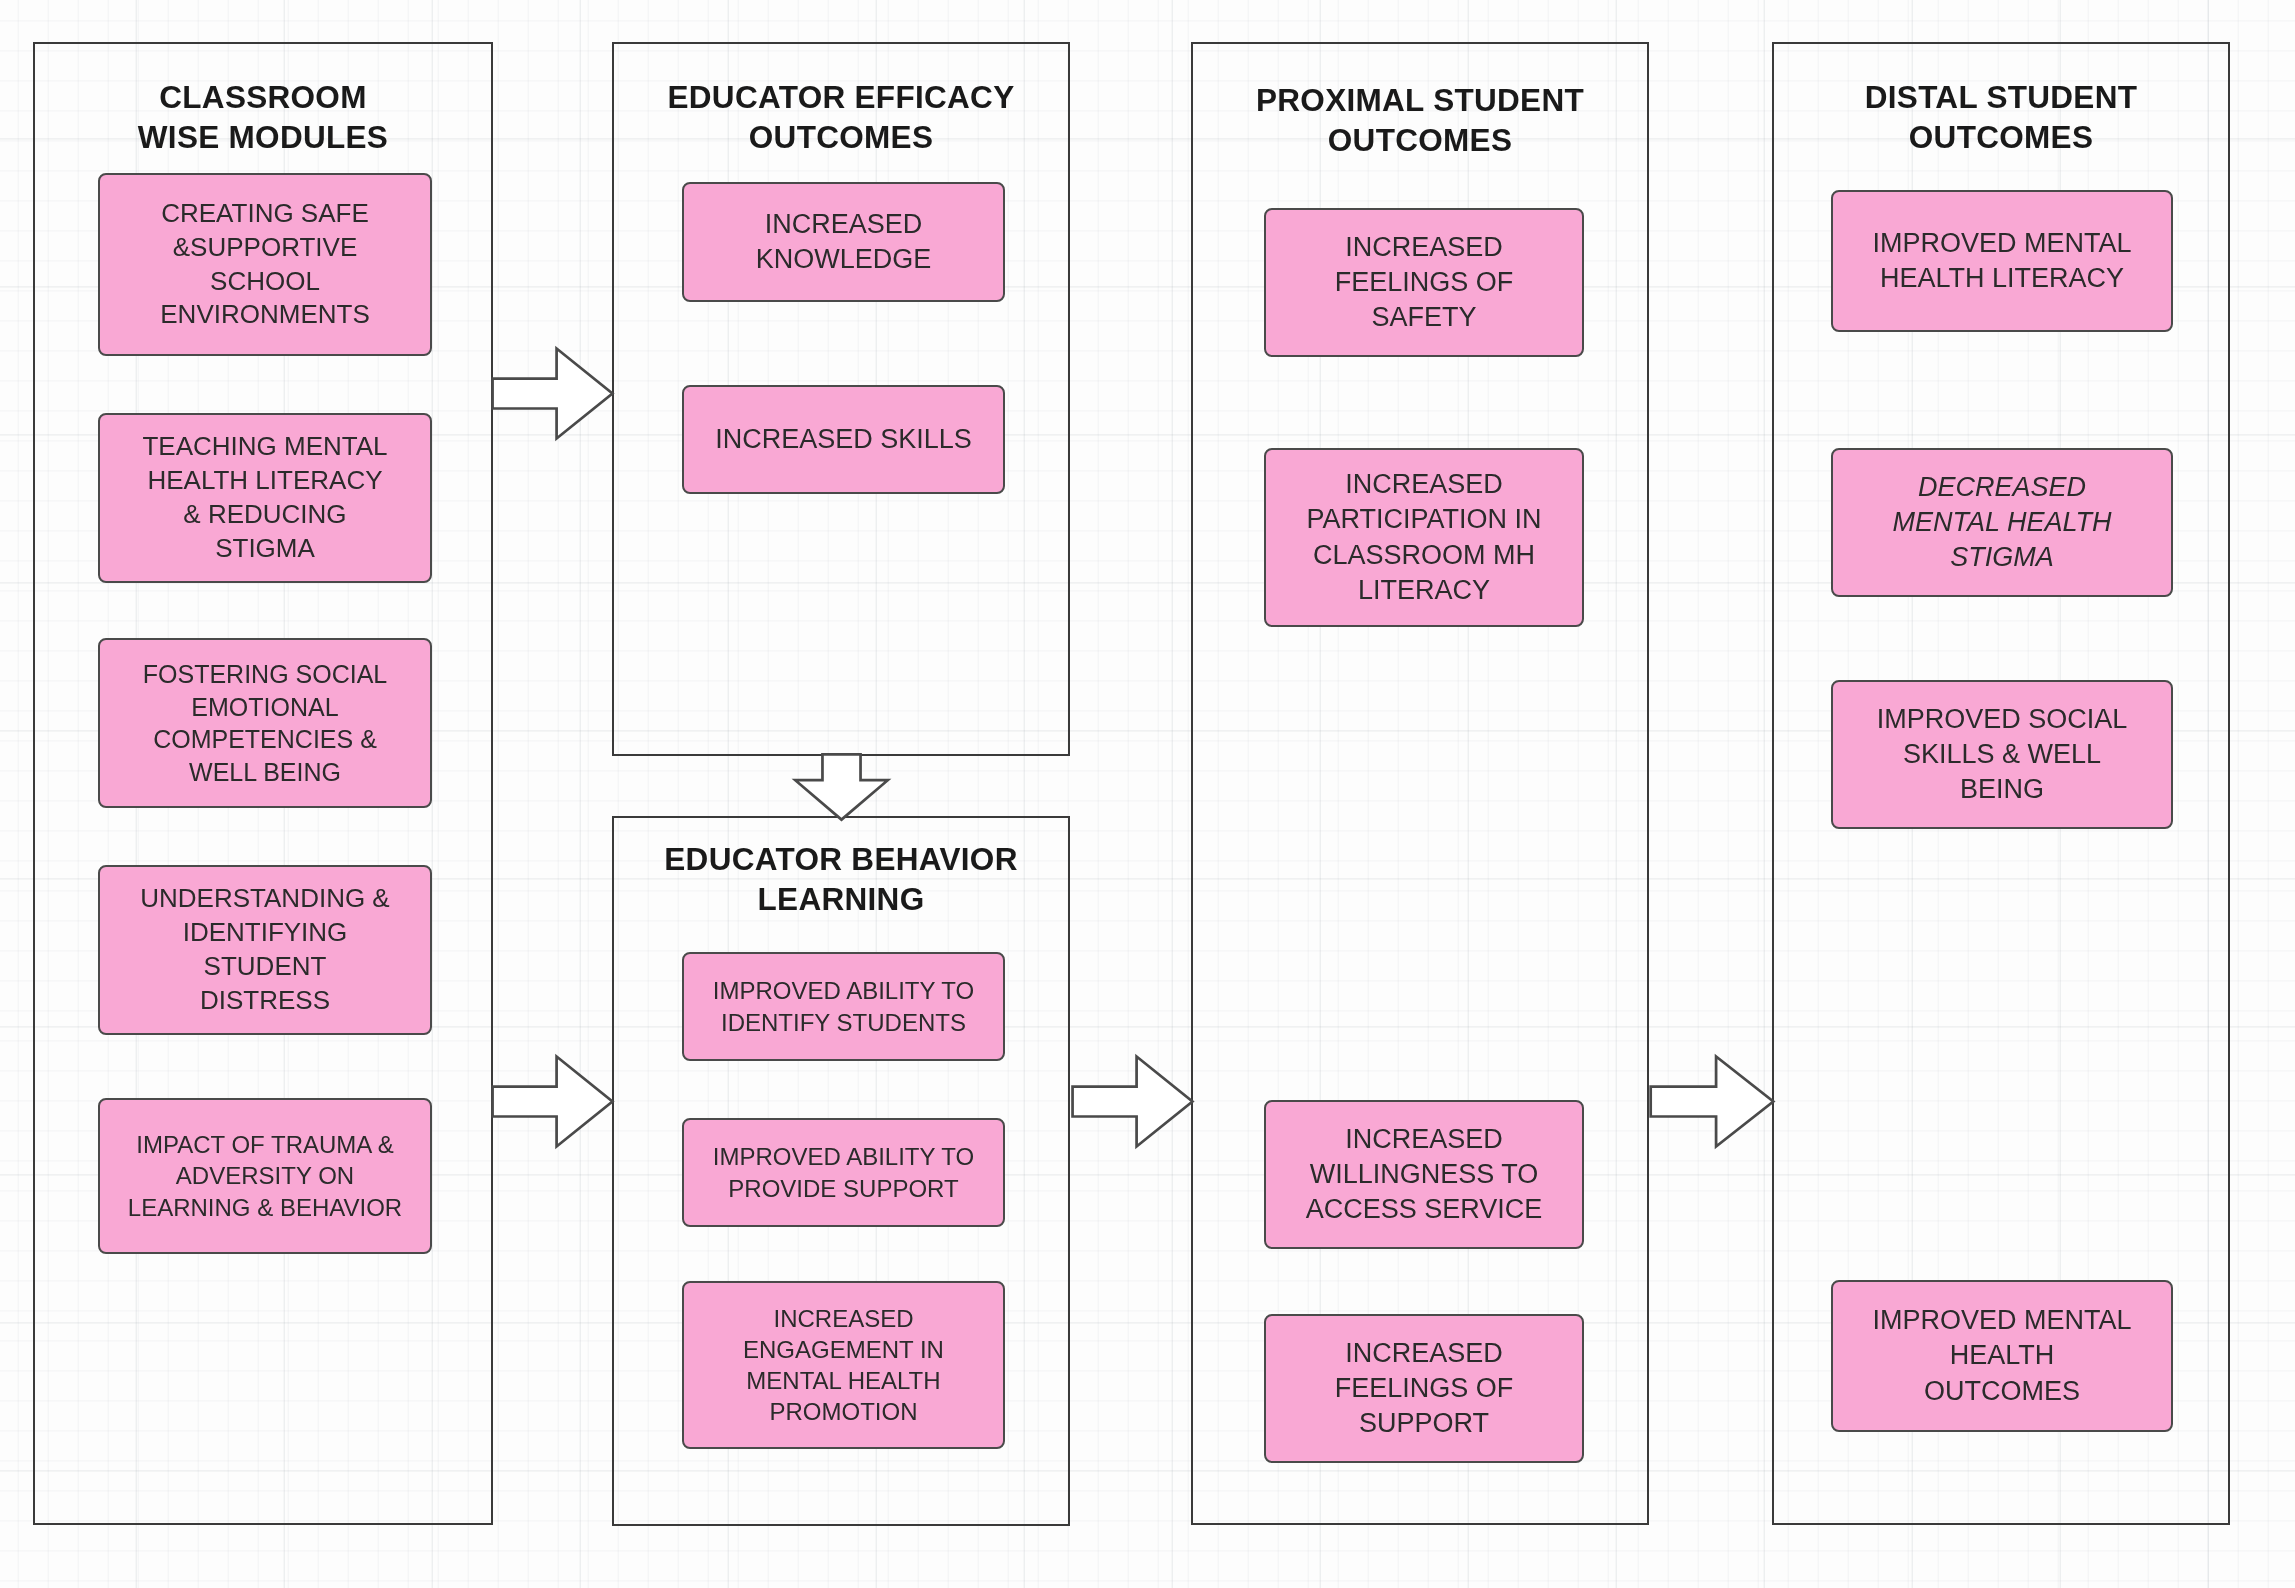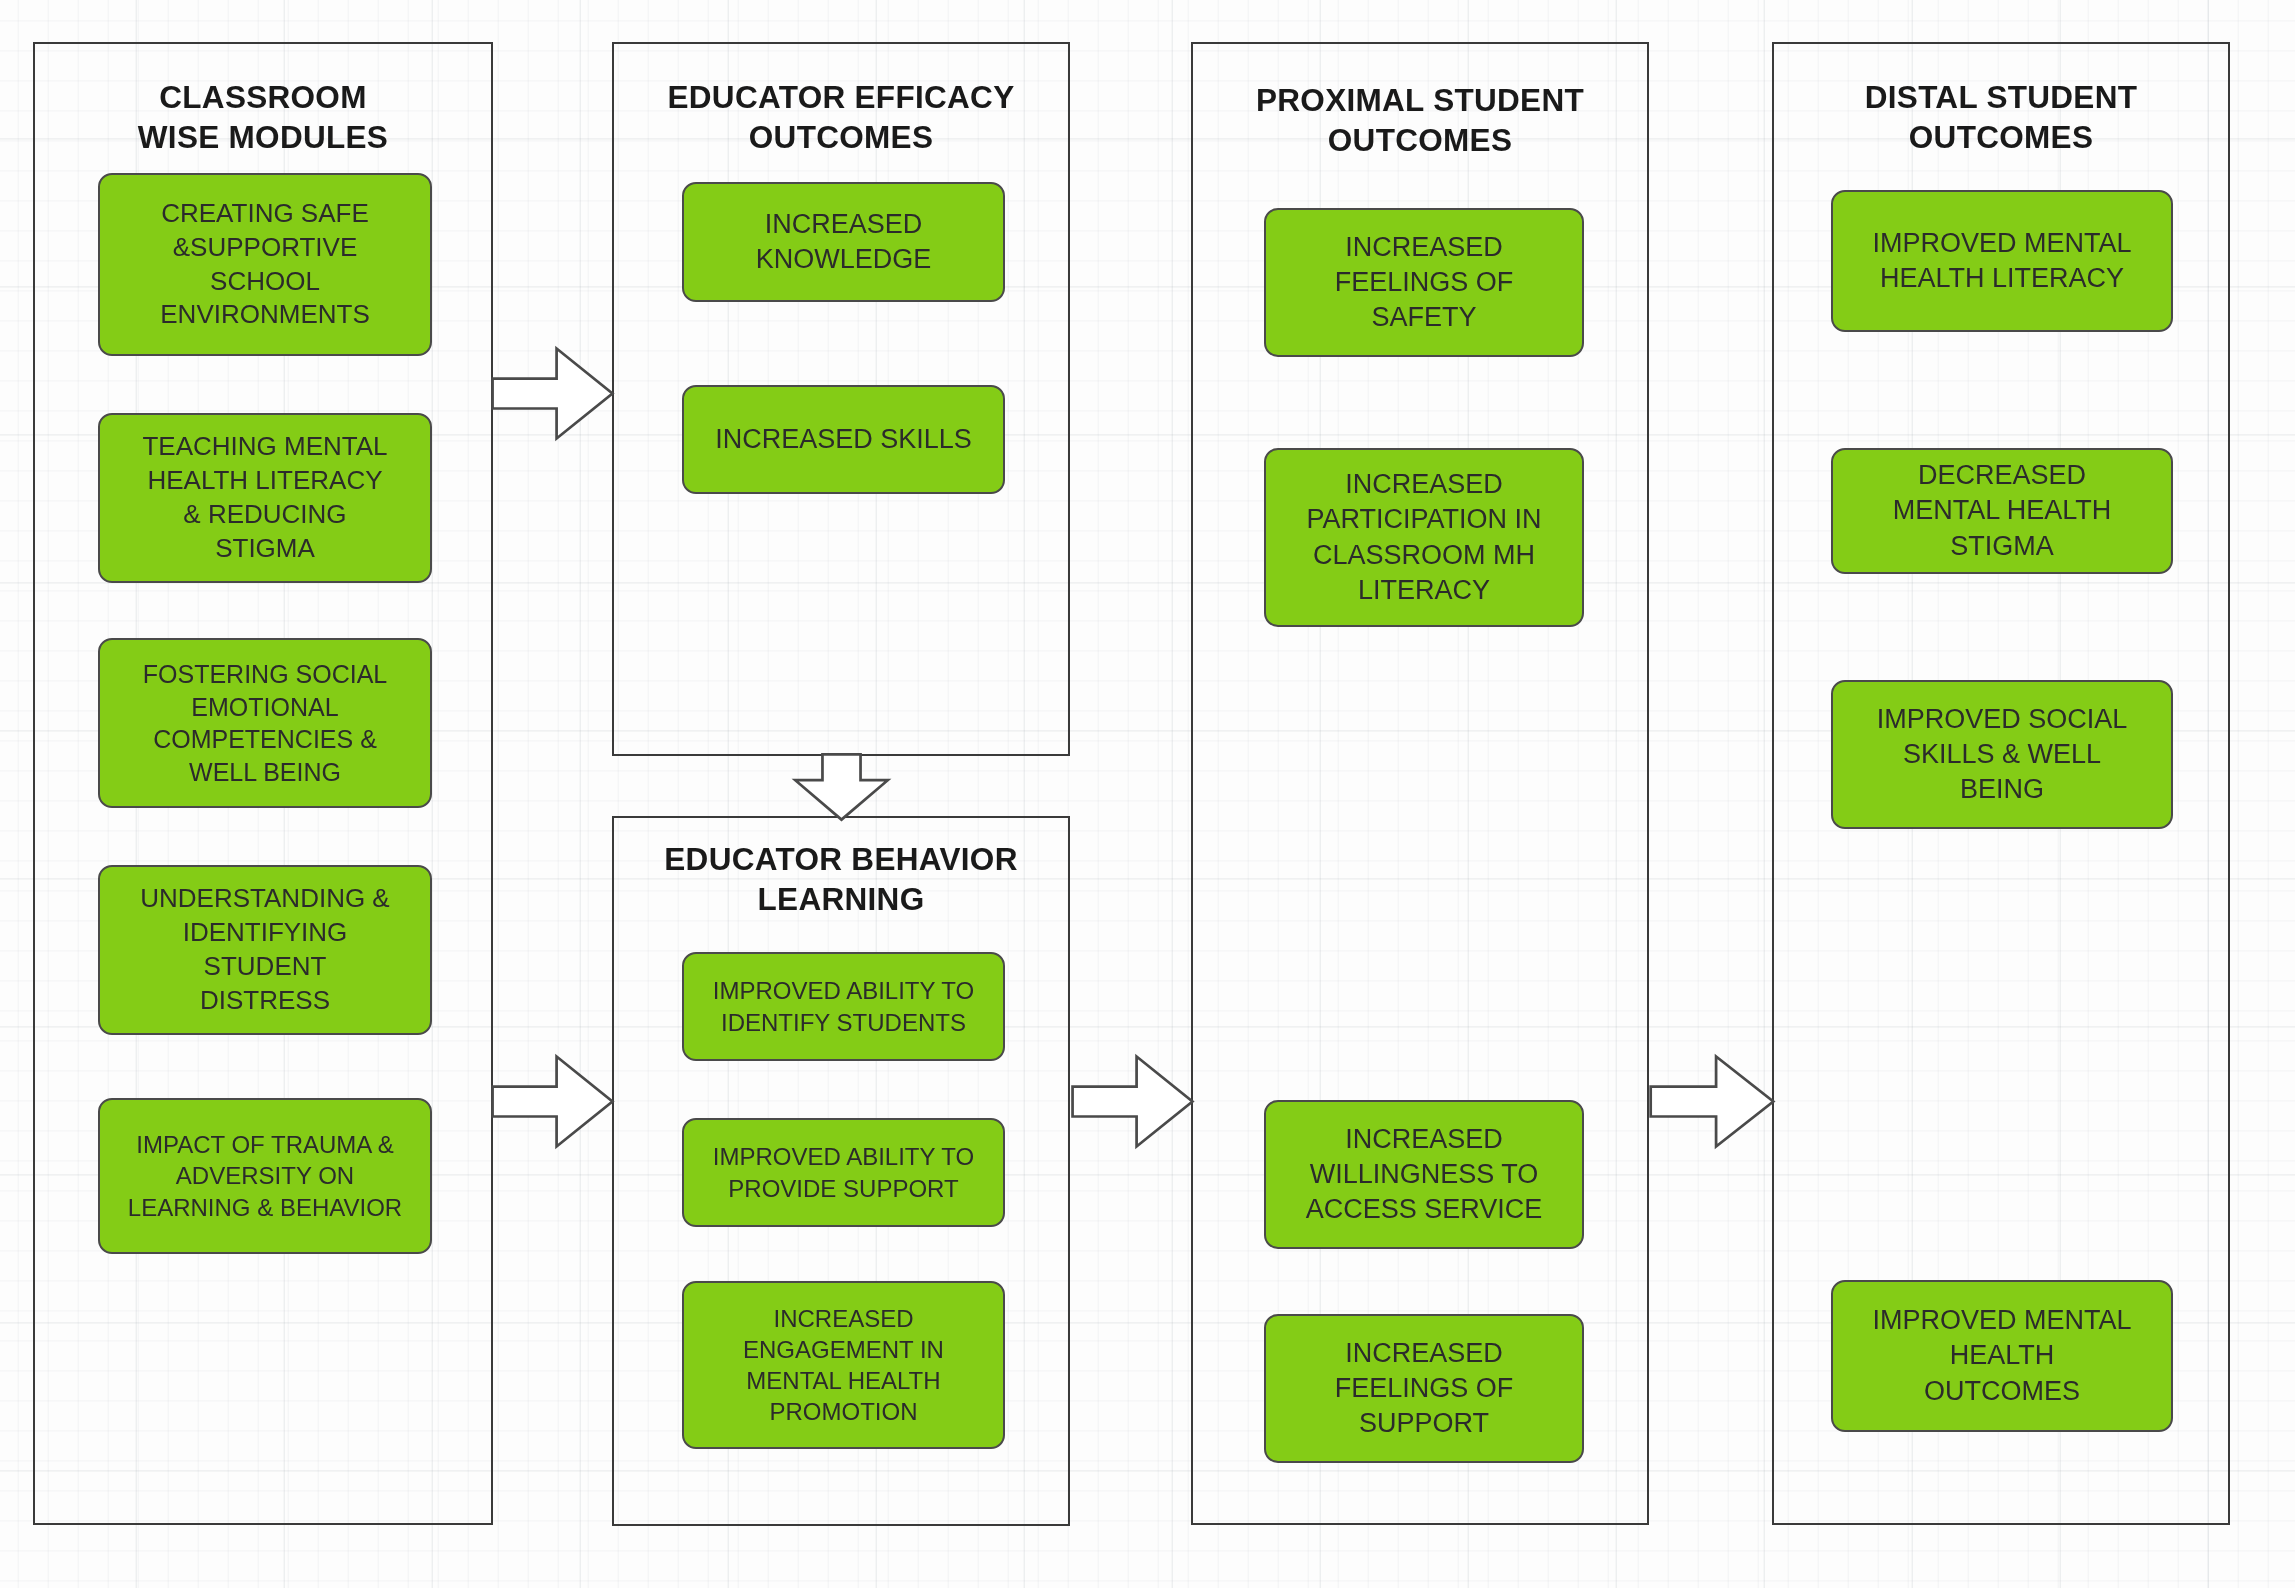--- a/index.html
+++ b/index.html
@@ -40,22 +40,22 @@
     text-align:center;
     font-weight:bold;
     color:#1a1a1a;
     letter-spacing:0.3px;
     line-height:1.28;
     white-space:pre-line;
   }
   .node{
     position:absolute;
     border:2.1px solid #4a4a4a;
-    border-radius:14px;
-    background:#84cc16;
+    border-radius:8px;
+    background:#f9a8d4;
     box-sizing:border-box;
     display:flex;
     align-items:center;
     justify-content:center;
     text-align:center;
     color:#2b2b2b;
     line-height:1.30;
     white-space:pre-line;
     padding:2.7px 6.8px;
   }
@@ -149,21 +149,21 @@
 SUPPORT</div>
   </div>
 
   <div class="panel" style="left:1772px;top:42px;width:458px;height:1483px;">
     <div class="panel-title" style="top:33px;font-size:31.5px;">DISTAL STUDENT
 OUTCOMES</div>
 
     <div class="node" style="left:57px;top:146px;width:342px;height:142px;font-size:27px;">IMPROVED MENTAL
 HEALTH LITERACY</div>
 
-    <div class="node" style="left:57px;top:404px;width:342px;height:126px;font-size:27px;">DECREASED
+    <div class="node" style="left:57px;top:404px;width:342px;height:149px;font-size:27px;font-style:italic;">DECREASED
 MENTAL HEALTH
 STIGMA</div>
 
     <div class="node" style="left:57px;top:636px;width:342px;height:149px;font-size:27px;">IMPROVED SOCIAL
 SKILLS &amp; WELL
 BEING</div>
 
     <div class="node" style="left:57px;top:1236px;width:342px;height:152px;font-size:27px;">IMPROVED MENTAL
 HEALTH
 OUTCOMES</div>

